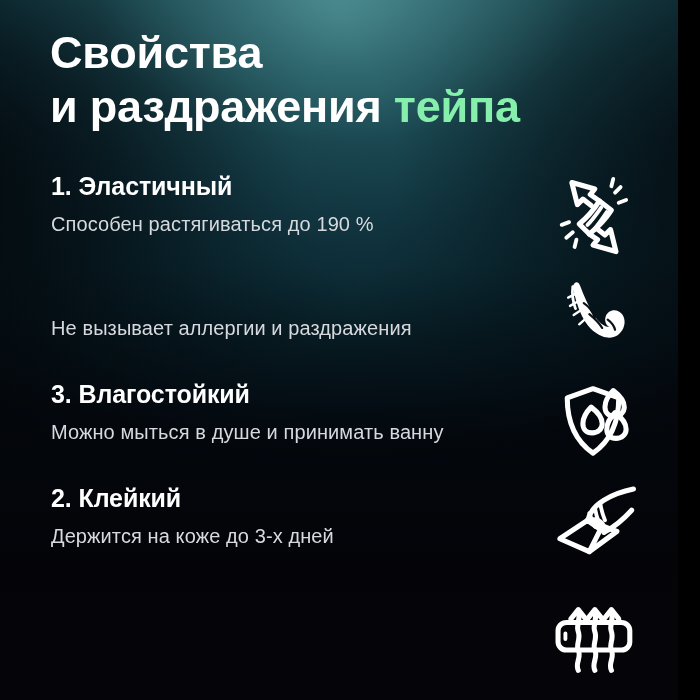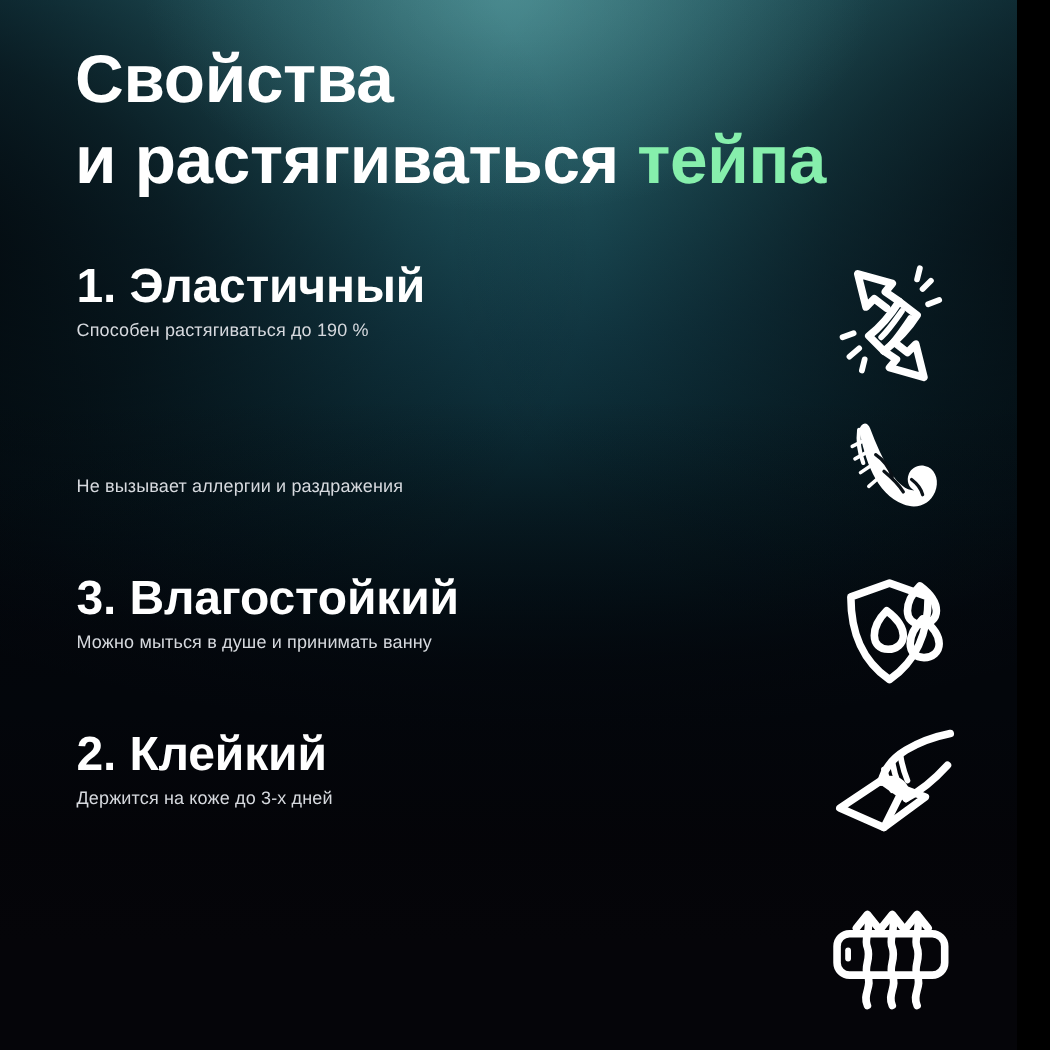--- a/index.html
+++ b/index.html
@@ -114,31 +114,31 @@
     position: relative;
     height: 104px;
     padding-left: 51px;
     padding-right: 28px;
   }
 
   .feature-heading {
     position: absolute;
     left: 51px;
     top: 12px;
-    font-size: 32px;
+    font-size: 25px;
     font-weight: bold;
     color: #ffffff;
     letter-spacing: -0.1px;
     white-space: nowrap;
   }
   .feature-sub {
     position: absolute;
     left: 51px;
     top: 53px;
-    font-size: 12px;
+    font-size: 20px;
     font-weight: normal;
     color: #d6d9de;
     letter-spacing: 0.1px;
     white-space: nowrap;
   }
 
   .feature-icon {
     position: absolute;
     right: 35px;
     top: 2px;
@@ -179,21 +179,21 @@
   <div class="bg-base"></div>
   <div class="bg-vignette-left"></div>
   <div class="bg-vignette-right"></div>
   <div class="bg-bottomfade"></div>
   <div class="bg-topglow"></div>
 
   <div class="content">
 
     <div class="title-block">
       <div class="title-line">Свойства</div>
-      <div class="title-line"><span>и растягиваться </span><span class="accent">тейпа</span></div>
+      <div class="title-line"><span>и раздражения </span><span class="accent">тейпа</span></div>
     </div>
 
     <div class="feature-list">
 
       <div class="feature-row">
         <div class="feature-heading">1. Эластичный</div>
         <div class="feature-sub">Способен растягиваться до 190 %</div>
         <div class="feature-icon">
           <svg width="92" height="92" viewBox="0 0 100 100" aria-hidden="true">
 

